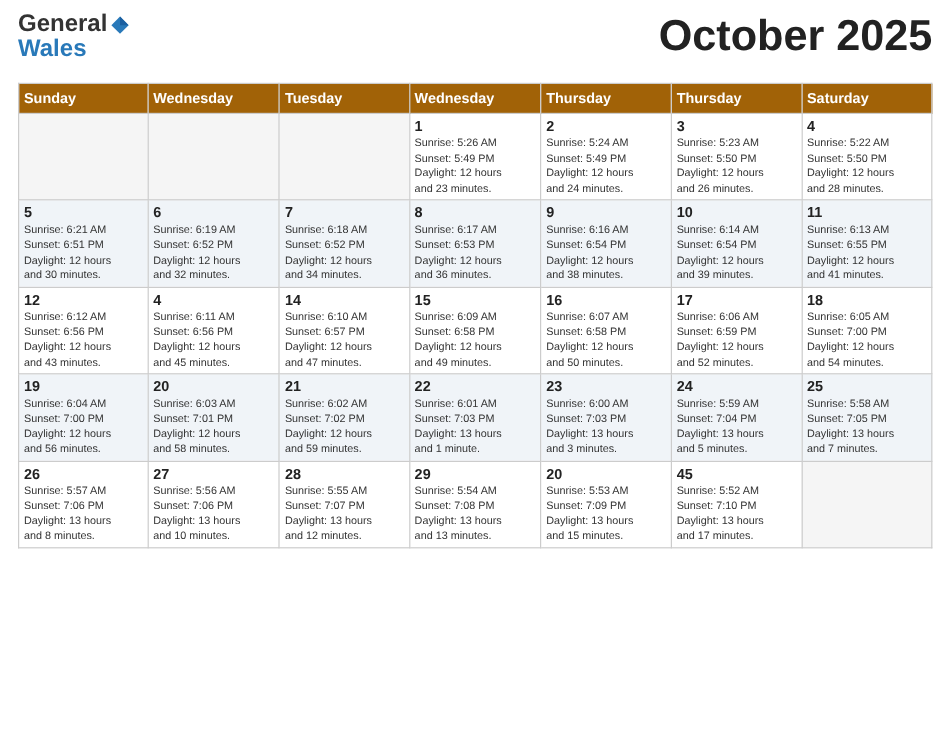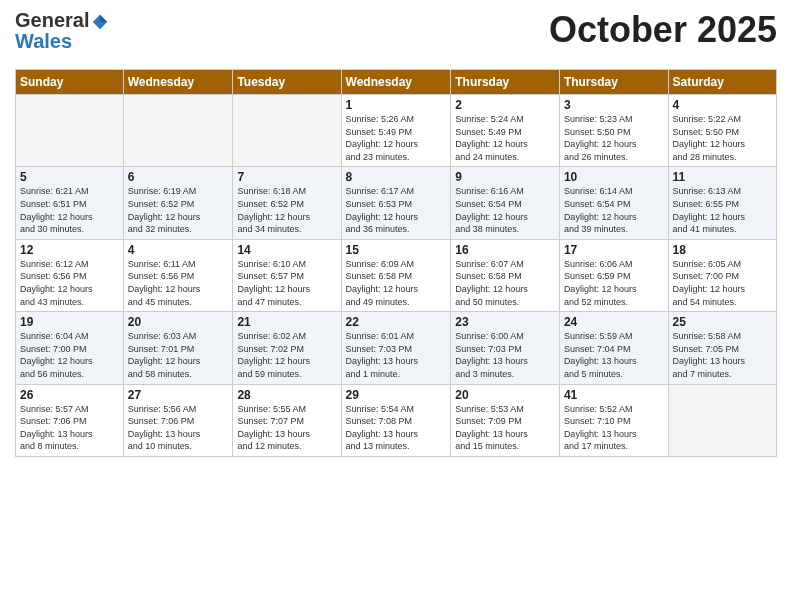--- a/index.html
+++ b/index.html
@@ -269,20 +269,20 @@
           </td>
           <td>
             <span class="day-num">29</span>
             <div class="day-info">Sunrise: 5:54 AM<br>Sunset: 7:08 PM<br>Daylight: 13 hours<br>and 13 minutes.</div>
           </td>
           <td>
             <span class="day-num">20</span>
             <div class="day-info">Sunrise: 5:53 AM<br>Sunset: 7:09 PM<br>Daylight: 13 hours<br>and 15 minutes.</div>
           </td>
           <td>
-            <span class="day-num">41</span>
+            <span class="day-num">45</span>
             <div class="day-info">Sunrise: 5:52 AM<br>Sunset: 7:10 PM<br>Daylight: 13 hours<br>and 17 minutes.</div>
           </td>
           <td class="empty-cell"></td>
         </tr>
       </tbody>
   </table>
 </div>
 
 </body></html>

